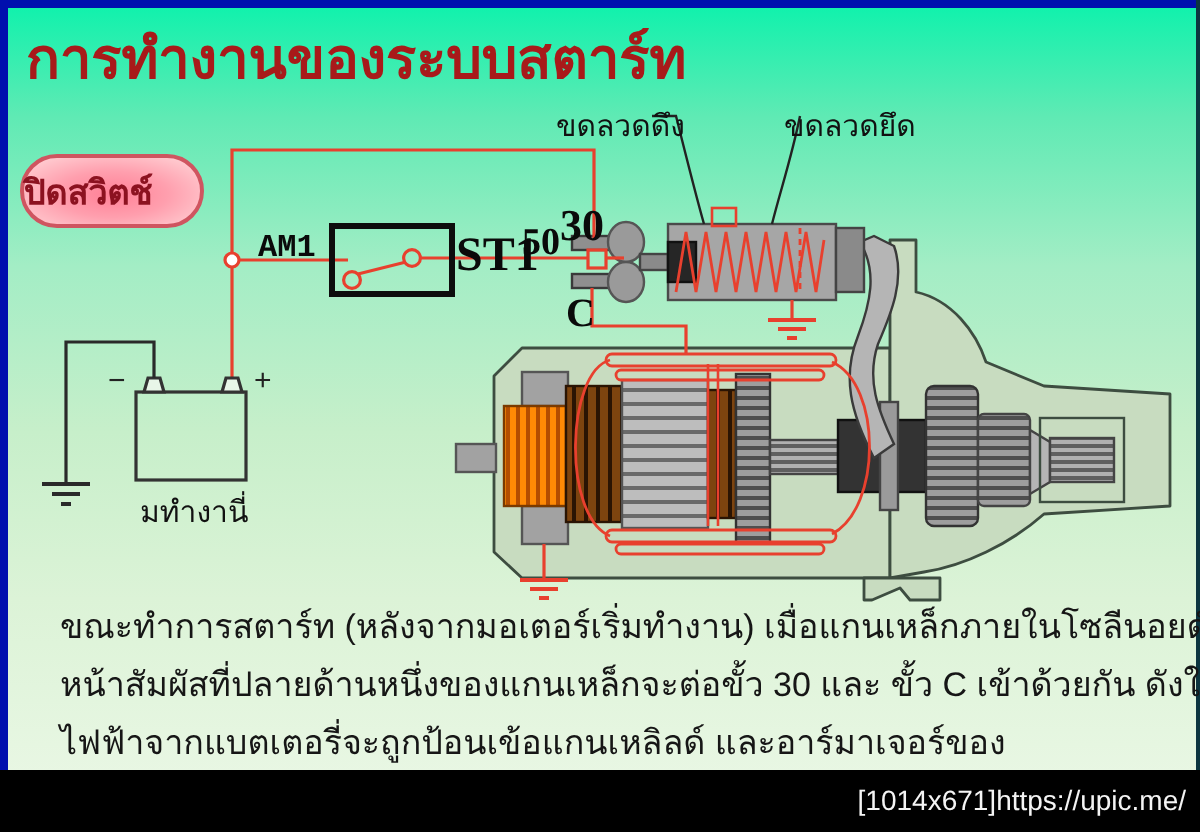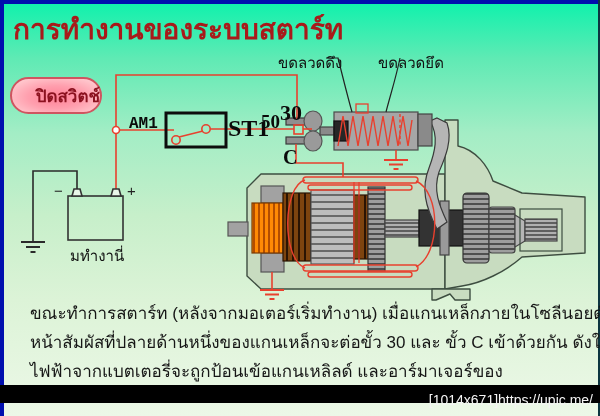--- a/index.html
+++ b/index.html
@@ -14,33 +14,33 @@
   .edge.left { left:0; top:0; width:4px; height:416px; }
   .edge.right { right:0; top:0; width:2px; height:416px; background:#0c3540; }
 
   .title {
     position:absolute; left:13px; top:7px; font-size:28px; font-weight:bold;
     color:#a81a1a; white-space:nowrap;
   }
   .pill {
     position:absolute; left:10px; top:77px; width:92px; height:37px; border-radius:19px;
     background:radial-gradient(ellipse at 50% 55%, #ff8096 0%, #ff9fae 45%, #ffd8da 100%);
-    border:2px solid #cf5560; display:flex; align-items:center; justify-content:flex-end;
+    border:2px solid #cf5560; display:flex; align-items:center; justify-content:flex-start;
     color:#8c1220; font-weight:bold; font-size:17px; cursor:pointer;
   }
   .lbl { position:absolute; color:#111; white-space:nowrap; }
   .thai14 { font-size:14px; }
   .thai15 { font-size:15px; }
   .serif  { font-family:"Liberation Serif", serif; font-weight:600; color:#0a0a0a; }
   .sign   { font-size:15px; color:#222; }
 
   .diagram { position:absolute; left:0; top:0; }
 
   .desc { position:absolute; left:30px; color:#161616; font-size:17px; white-space:nowrap; }
-  .footer { position:absolute; left:0; top:385px; width:600px; height:18px; background:#000;text-decoration:underline; }
+  .footer { position:absolute; left:0; top:385px; width:600px; height:31px; background:#000;text-decoration:underline; }
   .watermark {
     position:absolute; right:7px; top:7px; color:#f4f4f4; font-size:14px; white-space:nowrap;
   }
 </style>
 </head>
 <body>
 
 <div class="page">
 
   <div class="edge top"></div>
@@ -171,21 +171,21 @@
     </g>
   </svg>
 
   <div class="title">การทำงานของระบบสตาร์ท</div>
 
   <div class="pill">
     <span>ปิดสวิตช์</span>
   </div>
 
   <span class="lbl thai15" style="left:262px; top:51px;margin-left:16px;">ขดลวดดึง</span>
-  <span class="lbl thai15" style="left:378px; top:51px;">ขดลวดยึด</span>
+  <span class="lbl thai15" style="left:392px; top:51px;">ขดลวดยึด</span>
 
   <span class="lbl serif" style="left:129px; top:115px; font-size:16px;font-family:Liberation Mono, monospace;">AM1</span>
   <span class="lbl serif" style="left:228px; top:115px; font-size:24px;">ST1</span>
   <span class="lbl serif" style="left:261px; top:111px; font-size:19px;">50</span>
   <span class="lbl serif" style="left:280px; top:100px; font-size:22px;">30</span>
   <span class="lbl serif" style="left:283px; top:146px; font-size:20px;">C</span>
 
   <span class="lbl sign" style="left:54px; top:182px;">−</span>
   <span class="lbl sign" style="left:127px; top:182px;">+</span>
   <span class="lbl thai15" style="left:70px; top:244px;">มทำงานี่</span>

